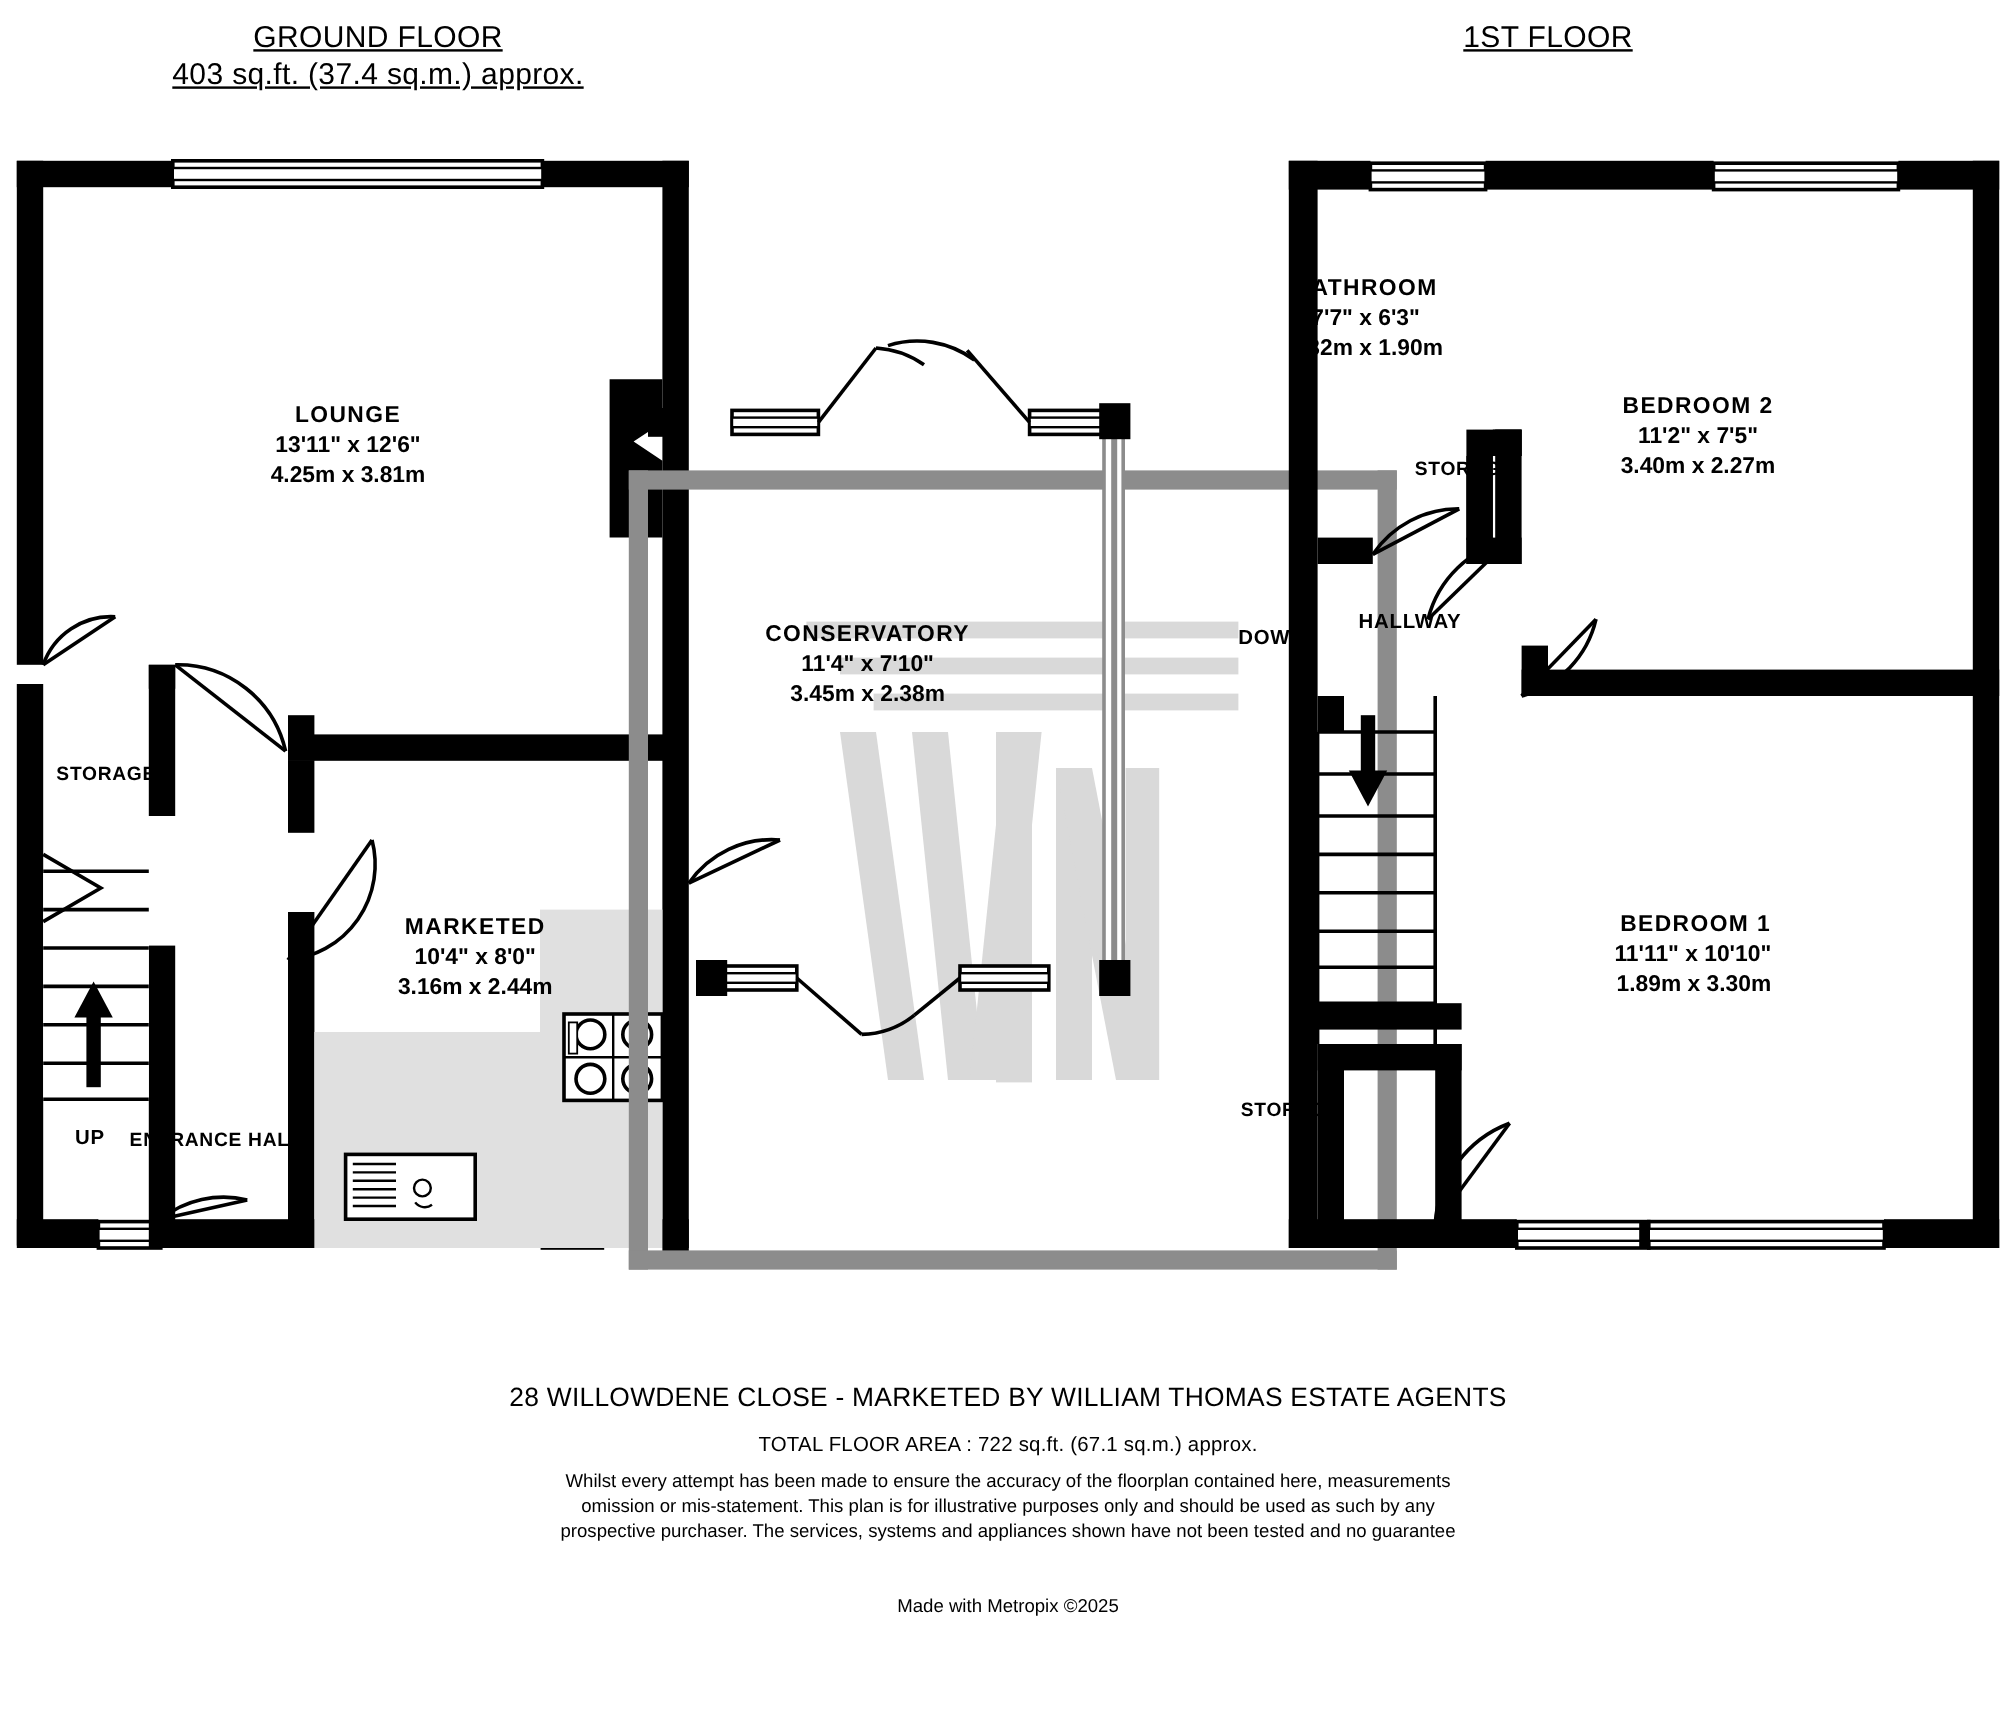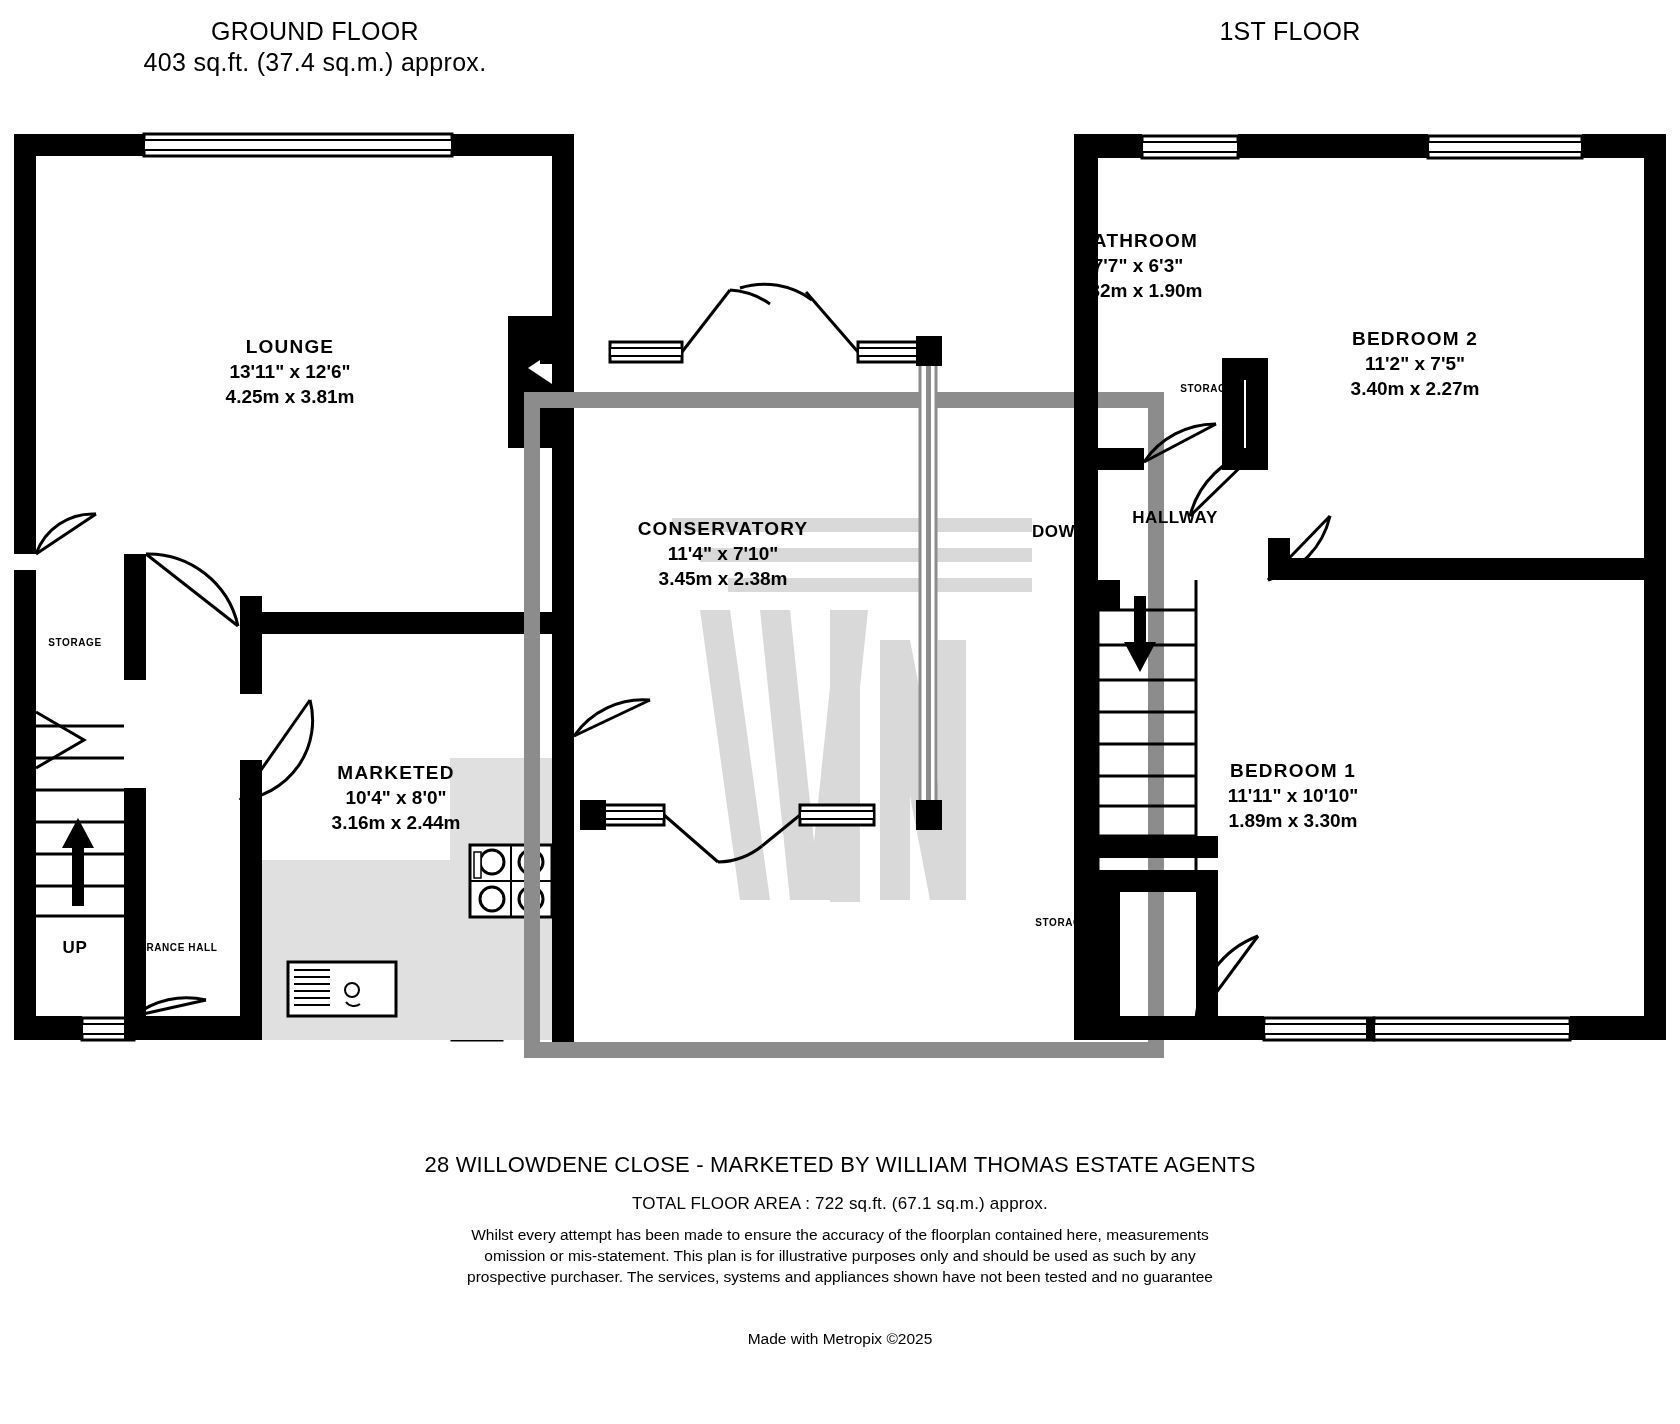--- a/index.html
+++ b/index.html
@@ -3,26 +3,26 @@
 <meta charset="utf-8">
 <style>
   html,body{margin:0;padding:0;}
   body{
     width:1680px;height:1424px;background:#ffffff;
     font-family:"Liberation Sans", sans-serif;
     color:#000000;position:relative;overflow:hidden;
   }
   .plan{position:absolute;left:0;top:0;width:1680px;height:1424px;}
   .hdr{position:absolute;text-align:center;font-size:25px;line-height:31px;letter-spacing:0.3px;}
-  .hdr .t{display:block;}
+  .hdr .t{display:block;text-decoration:underline;}
   .roomlabel{position:absolute;text-align:center;font-weight:bold;font-size:19px;line-height:25px;white-space:nowrap;}
   .roomlabel .nm{display:block;letter-spacing:1.2px;}
   .roomlabel .d1{display:block;}
   .roomlabel .d2{display:block;}
-  .smalllabel{position:absolute;text-align:center;font-weight:bold;font-size:10px;letter-spacing:0.6px;white-space:nowrap;}
+  .smalllabel{position:absolute;text-align:right;font-weight:bold;font-size:16px;letter-spacing:0.6px;white-space:nowrap;}
   .dirlabel{position:absolute;text-align:center;font-weight:bold;font-size:17px;letter-spacing:0.6px;white-space:nowrap;}
   .footer{position:absolute;left:0;width:1680px;text-align:center;}
   .f-title{font-size:22px;letter-spacing:0.2px;}
   .f-area{font-size:17px;letter-spacing:0.2px;}
   .f-disc{font-size:15.5px;line-height:21px;}
   .f-made{font-size:15.5px;}
   svg{display:block;}
 </style>
 </head>
 <body>
@@ -282,21 +282,21 @@
   <span class="d1">7'7"  x 6'3"</span>
   <span class="d2">2.32m  x 1.90m</span>
 </div>
 
 <div class="roomlabel" style="left:1300px;top:326px;width:230px;">
   <span class="nm">BEDROOM 2</span>
   <span class="d1">11'2"  x 7'5"</span>
   <span class="d2">3.40m  x 2.27m</span>
 </div>
 
-<div class="roomlabel" style="left:1173px;top:758px;width:240px;">
+<div class="roomlabel" style="left:1236px;top:758px;width:240px;text-align:right;">
   <span class="nm">BEDROOM 1</span>
   <span class="d1">11'11"  x 10'10"</span>
   <span class="d2">1.89m  x 3.30m</span>
 </div>
 
 <div class="smalllabel" style="left:1152px;top:383px;width:110px;">STORAGE</div>
 <div class="smalllabel" style="left:1007px;top:917px;width:110px;">STORAGE</div>
 <div class="dirlabel" style="left:1110px;top:508px;width:130px;">HALLWAY</div>
 <div class="dirlabel" style="left:1005px;top:522px;width:110px;">DOWN</div>
 

